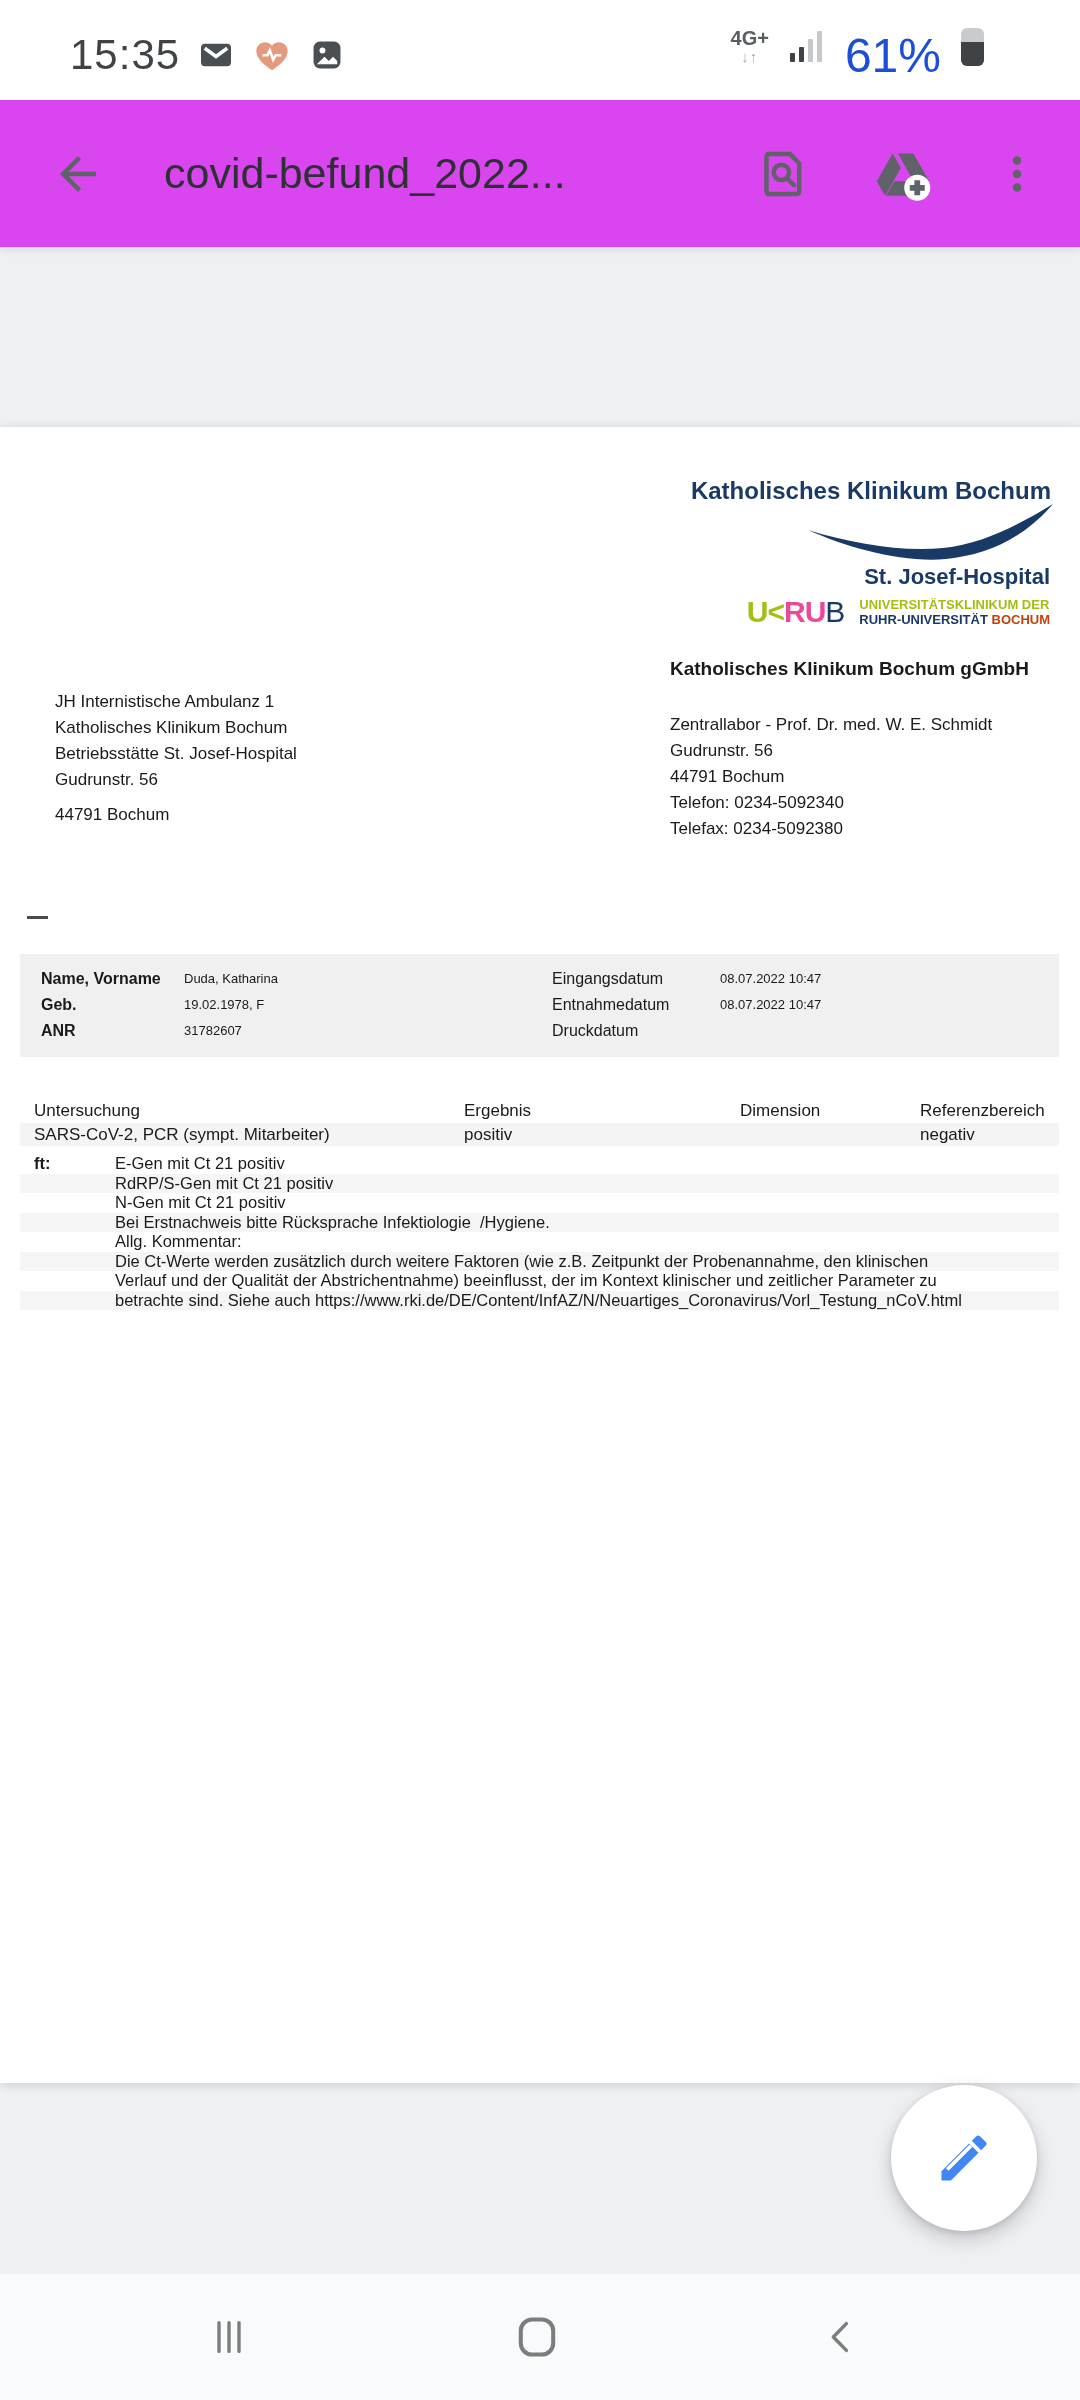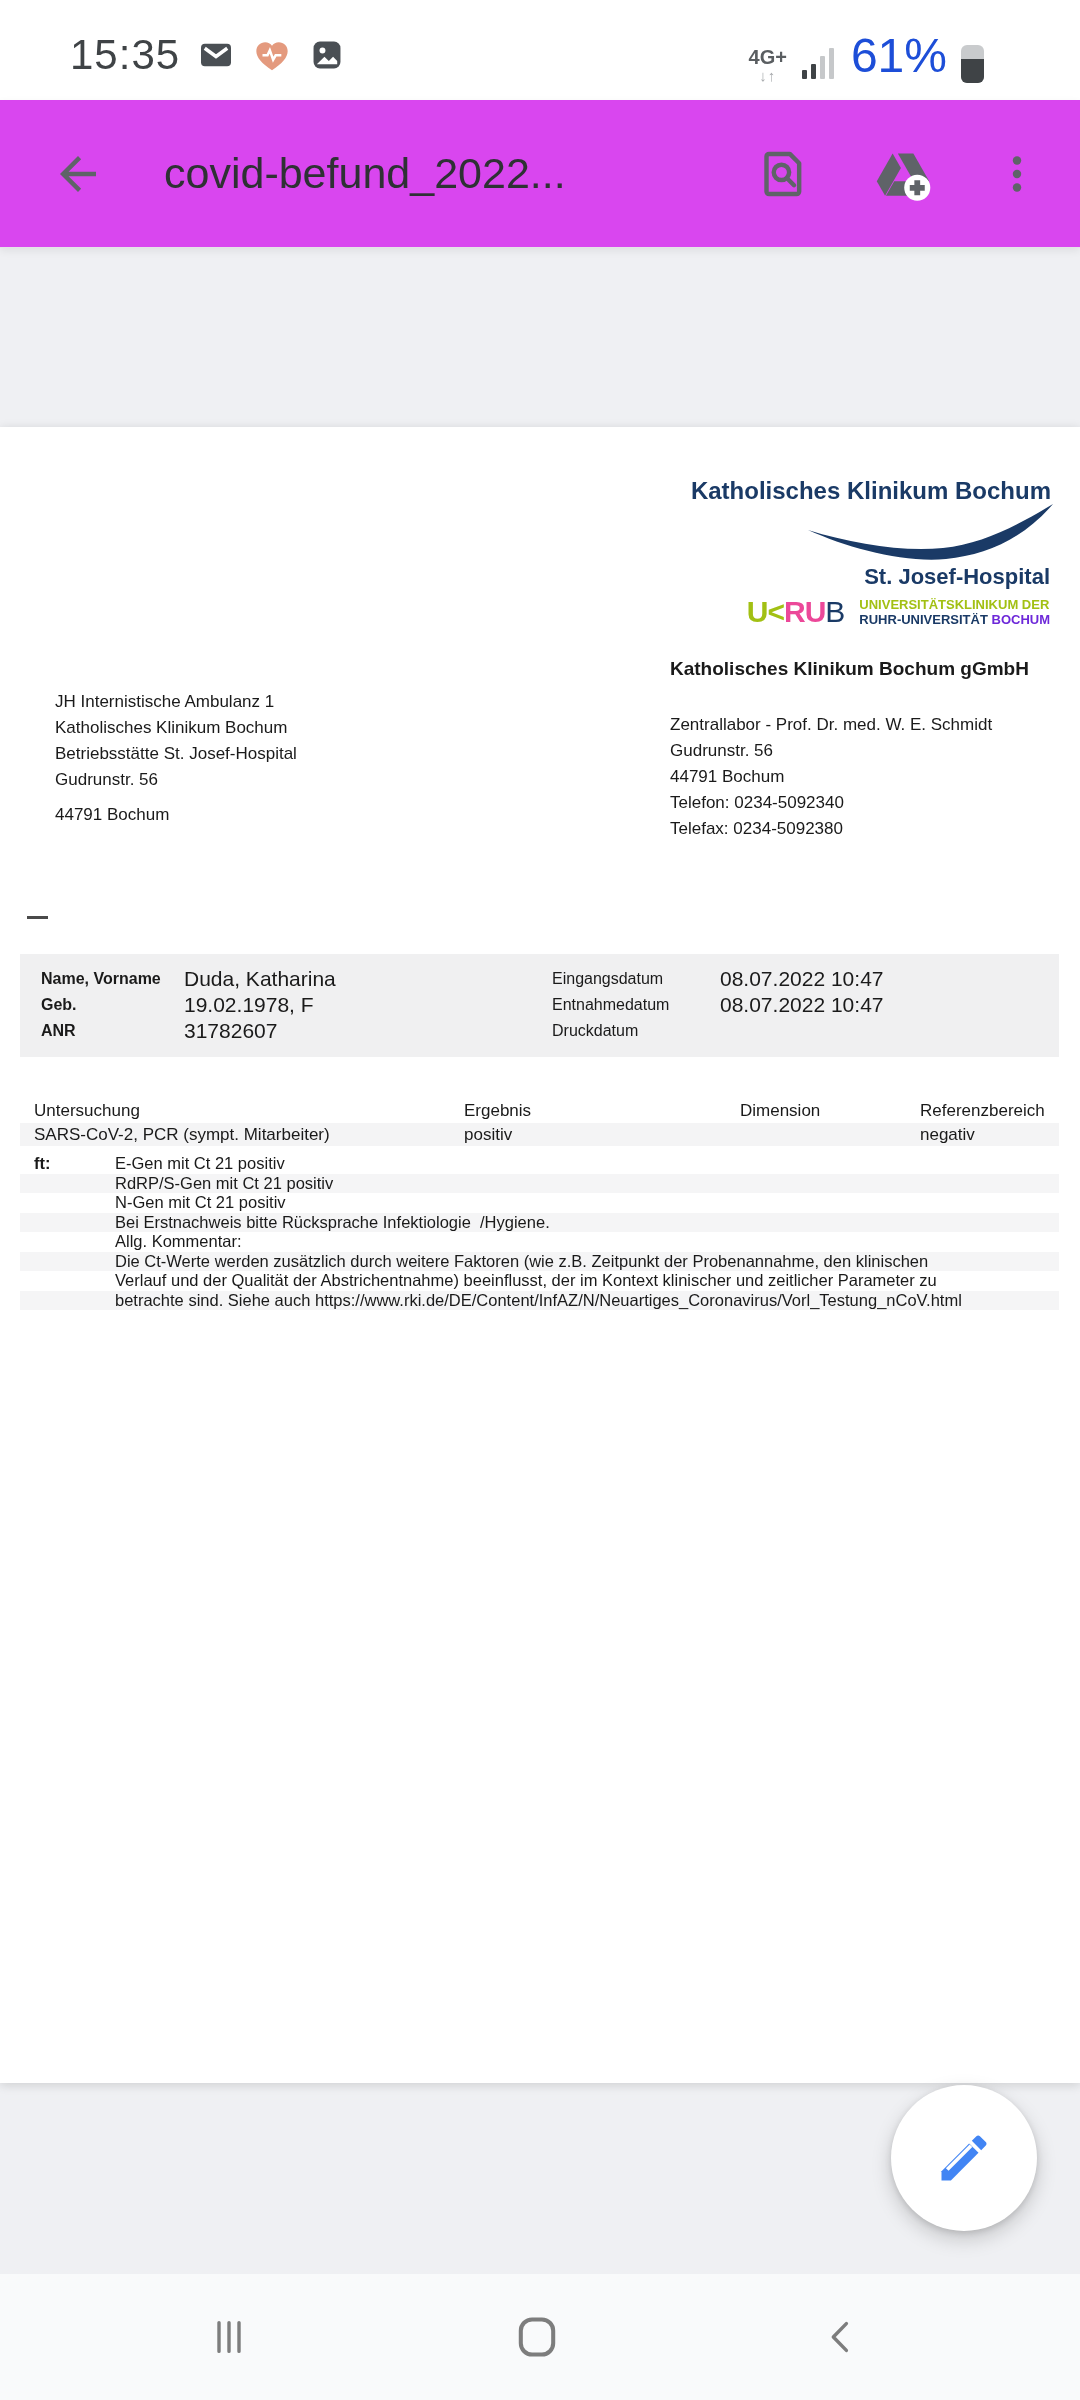--- a/index.html
+++ b/index.html
@@ -5,21 +5,21 @@
   html,body{margin:0;padding:0;background:#000;}
   .screen{position:relative;width:1080px;height:2400px;background:#ffffff;overflow:hidden;
           font-family:"Liberation Sans",sans-serif;color:#1a1a1a;}
 
   
   .status-bar{position:absolute;left:0;top:0;width:1048px;height:100px;background:#fff;
               display:flex;align-items:center;padding:10px 64px 0 70px;box-sizing:border-box;}
   .sb-left{display:flex;align-items:center;gap:18px;}
   .sb-time{font-size:42px;color:#3f4346;letter-spacing:1px;}
   .sb-ic{display:flex;align-items:center;}
-  .sb-right{margin-left:auto;display:flex;align-items:flex-end;gap:10px;}
+  .sb-right{margin-left:auto;display:flex;align-items:flex-start;gap:16px;}
   .net{display:flex;flex-direction:column;align-items:center;line-height:1;margin-right:2px;}
   .net-label{font-size:20px;font-weight:bold;color:#5a5e61;}
   .net-arrows{font-size:15px;color:#a8abae;letter-spacing:1px;margin-top:1px;}
   .sb-batt-pct{font-size:48px;color:#1d4ed8;margin-left:4px;}
   .battery{width:23px;height:38px;border-radius:6px;background:#c9cbcd;overflow:hidden;
            display:flex;flex-direction:column;justify-content:flex-end;margin-left:4px;}
   .batt-fill{width:100%;height:61%;background:#3f4346;}
 
   
   .app-bar{position:absolute;left:0;top:100px;width:1080px;height:148px;background:#d946ef;
@@ -49,21 +49,21 @@
   
   .sender{position:absolute;left:55px;top:262px;font-size:17px;line-height:26px;}
   .sender-city{position:absolute;left:55px;top:378px;font-size:17px;}
   .lab-title{position:absolute;left:670px;top:231px;font-size:19px;font-weight:bold;}
   .lab-block{position:absolute;left:670px;top:285px;font-size:17px;line-height:26px;}
 
   .fold-mark{position:absolute;left:27px;top:489px;width:21px;height:3px;background:#4a4a4a;}
 
   
   .pat-band{position:absolute;left:20px;top:527px;width:1039px;height:103px;background:#f0f0f1;}
-  .pat-col{position:absolute;top:12px;line-height:26px;font-size:21px;}
+  .pat-col{position:absolute;top:12px;line-height:26px;font-size:13px;}
   .pc1{left:21px;font-size:16px;font-weight:bold;}
   .pc2{left:164px;}
   .pc3{left:532px;font-size:16px;font-weight:normal;}
   .pc4{left:700px;}
 
   
   .res-head{position:absolute;left:0;top:674px;width:1080px;height:21px;font-size:17px;}
   .res-head span{position:absolute;white-space:nowrap;}
   .rh-u{left:34px;} .rh-e{left:464px;} .rh-d{left:740px;} .rh-r{left:920px;}
   .res-row{position:absolute;left:20px;top:696px;width:1039px;height:23px;background:#f4f4f5;
@@ -180,21 +180,21 @@
       <div class="logo-swoosh">
         <svg width="245" height="58" viewBox="0 0 245 58">
           <path d="M0 27 C 45 41, 95 49, 135 45 C 175 41, 210 22, 245 1 C 215 36, 178 52, 138 56 C 95 60, 40 45, 0 27 Z" fill="#1a3a66"></path>
         </svg>
       </div>
       <div class="logo-hospital" style="color:#1a3a66;">St. Josef-Hospital</div>
       <div class="logo-ukrub">
         <span class="ukrub-word"><span style="color:#a2c013;">U&lt;</span><span style="color:#ec4899;font-weight:800;">RU</span><span style="color:#1a3a66;font-weight:300;">B</span></span>
         <span class="uni-block">
           <div class="uni-l1" style="color:#a2c013;">UNIVERSITÄTSKLINIKUM DER</div>
-          <div class="uni-l2"><span style="color:#1a3a66;">RUHR-UNIVERSITÄT</span><span style="color:#6d28d9;"> BOCHUM</span></div>
+          <div class="uni-l2"><span style="color:#1a3a66;">RUHR-UNIVERSITÄT</span><span style="color:#c2410c;"> BOCHUM</span></div>
         </span>
       </div>
 
       <div class="sender">
         <div>JH Internistische Ambulanz 1</div>
         <div>Katholisches Klinikum Bochum</div>
         <div>Betriebsstätte St. Josef-Hospital</div>
         <div>Gudrunstr. 56</div>
       </div>
       <div class="sender-city">44791 Bochum</div>

